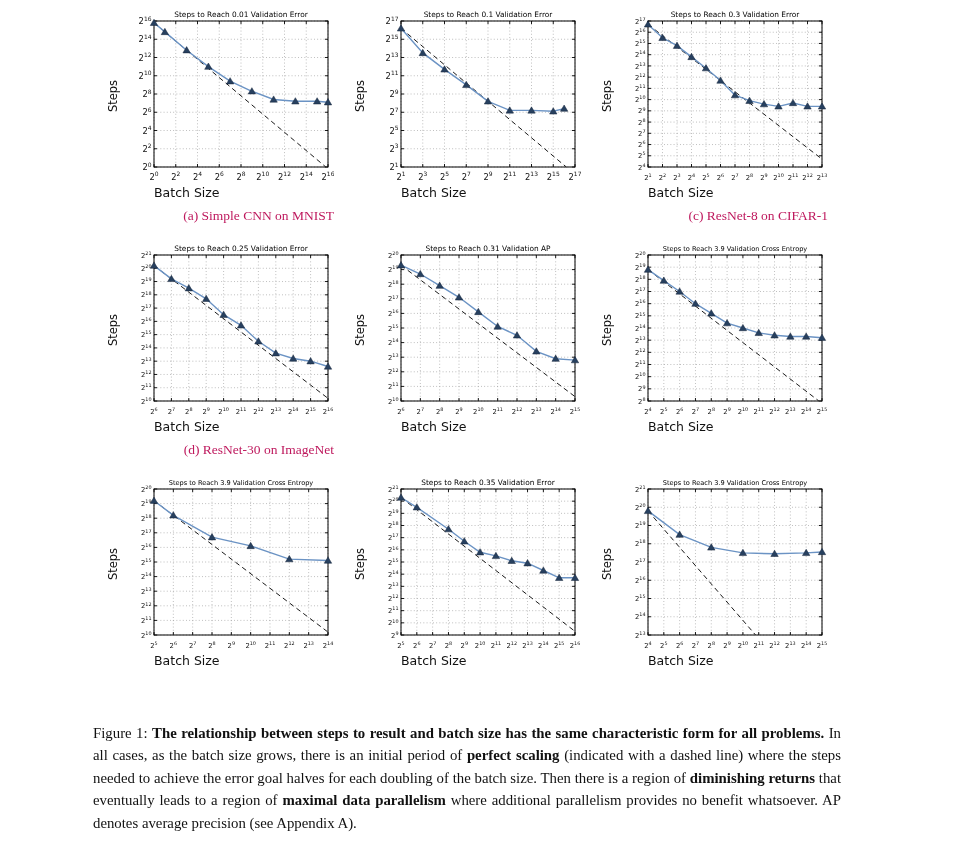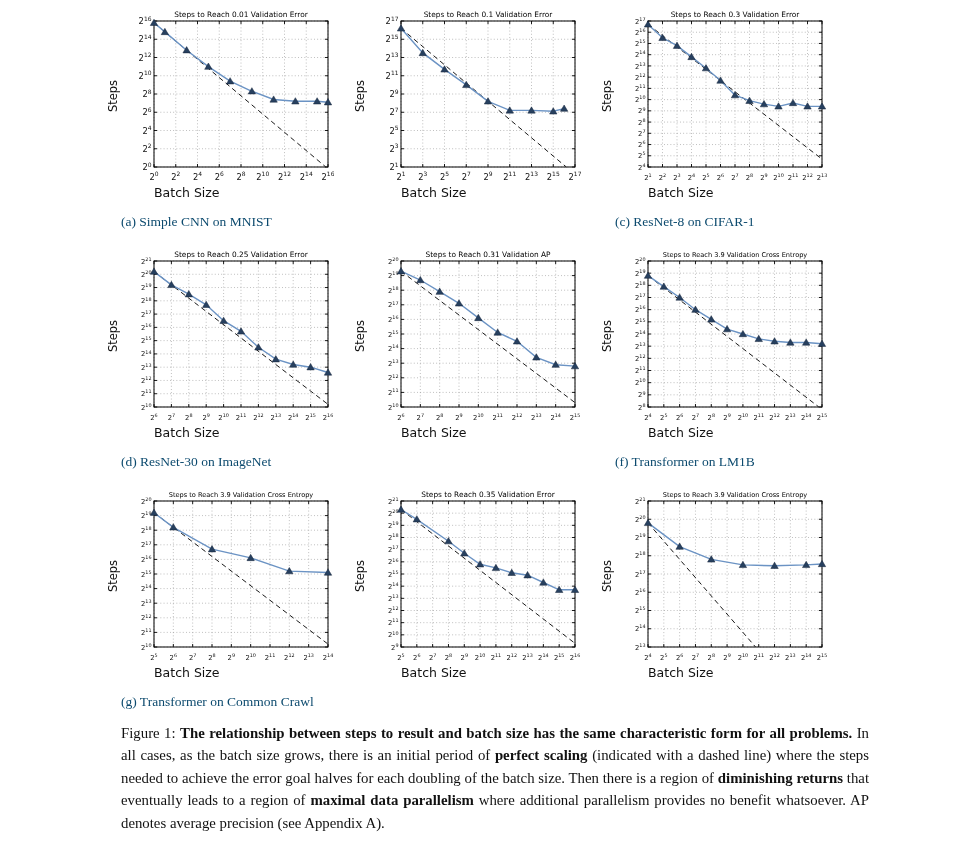--- a/index.html
+++ b/index.html
@@ -3,22 +3,22 @@
 <meta charset="utf-8">
 <style>
   html,body{margin:0;padding:0;background:#fff;}
   body{width:953px;height:860px;position:relative;font-family:"Liberation Serif",serif;color:#111;overflow:hidden;}
   .grid{position:absolute;left:105px;top:8px;width:736px;display:grid;grid-template-columns:repeat(3,1fr);row-gap:18px;column-gap:2px;}
   .cell{width:245px;}
   .plot-row{display:flex;align-items:center;}
   .ylab-wrap{width:16px;height:176px;display:flex;align-items:center;justify-content:center;}
   .ylab{transform:rotate(-90deg);white-space:nowrap;font-family:"DejaVu Sans",sans-serif;font-size:11.5px;color:#111;}
   .xlab{margin-left:49px;width:174px;text-align:left;font-family:"DejaVu Sans",sans-serif;font-size:12.5px;color:#111;margin-top:1px;}
-  .subcap{margin-top:14px;margin-left:16px;width:213px;text-align:left;font-size:13.5px;color:#0c4a6e;}
-  .figcap{position:absolute;left:121px;top:722px;width:748px;font-size:14.8px;line-height:1.52;text-align:justify;color:#111;}
+  .subcap{margin-top:8px;margin-left:16px;width:213px;text-align:right;font-size:13.5px;color:#be185d;}
+  .figcap{position:absolute;left:93px;top:722px;width:748px;font-size:14.8px;line-height:1.52;text-align:justify;color:#111;}
   .figcap b{font-weight:bold;}
   svg text{font-family:"DejaVu Sans",sans-serif;}
 </style>
 </head>
 <body>
 
 <div class="grid" id="figure-grid">
   <div class="cell">
     <div class="plot-row">
       <div class="ylab-wrap">
@@ -696,21 +696,20 @@
           <path d="M127.9090909090909,82.4 L131.6090909090909,88.7 L124.2090909090909,88.7 Z" fill="#27405f" stroke="#16243a" stroke-width="0.5"></path>
           <path d="M143.72727272727272,87.26666666666667 L147.4272727272727,93.56666666666666 L140.02727272727273,93.56666666666666 Z" fill="#27405f" stroke="#16243a" stroke-width="0.5"></path>
           <path d="M159.54545454545456,89.7 L163.24545454545455,96 L155.84545454545457,96 Z" fill="#27405f" stroke="#16243a" stroke-width="0.5"></path>
           <path d="M175.36363636363637,90.91666666666666 L179.06363636363636,97.21666666666665 L171.66363636363639,97.21666666666665 Z" fill="#27405f" stroke="#16243a" stroke-width="0.5"></path>
           <path d="M191.1818181818182,90.91666666666666 L194.88181818181818,97.21666666666665 L187.4818181818182,97.21666666666665 Z" fill="#27405f" stroke="#16243a" stroke-width="0.5"></path>
           <path d="M207,92.13333333333335 L210.7,98.43333333333335 L203.3,98.43333333333335 Z" fill="#27405f" stroke="#16243a" stroke-width="0.5"></path>
           <text x="120" y="9" text-anchor="middle" font-size="6.6" fill="#000">Steps to Reach 3.9 Validation Cross Entropy</text>
         </svg>
     </div>
     <div class="xlab">Batch Size</div>
-    <div class="subcap">(f) Transformer on LM1B</div>
   </div>
 
   <div class="cell">
     <div class="plot-row">
       <div class="ylab-wrap">
         <span class="ylab">Steps</span>
       </div>
       <svg class="chart" width="213" height="176" viewBox="0 0 213 176">
           <line x1="33" y1="13" x2="33" y2="159" stroke="#9a9a9a" stroke-width="0.7" stroke-dasharray="0.9,2.3"></line>
           <line x1="33" y1="159" x2="33" y2="156" stroke="#000000" stroke-width="0.9"></line>
@@ -802,21 +801,20 @@
           <path d="M33,21.08000000000001 L36.7,27.38000000000001 L29.3,27.38000000000001 Z" fill="#27405f" stroke="#16243a" stroke-width="0.5"></path>
           <path d="M52.33333333333333,35.680000000000014 L56.03333333333333,41.98000000000002 L48.633333333333326,41.98000000000002 Z" fill="#27405f" stroke="#16243a" stroke-width="0.5"></path>
           <path d="M91,57.580000000000005 L94.7,63.88000000000001 L87.3,63.88000000000001 Z" fill="#27405f" stroke="#16243a" stroke-width="0.5"></path>
           <path d="M129.66666666666669,66.33999999999997 L133.36666666666667,72.63999999999997 L125.96666666666668,72.63999999999997 Z" fill="#27405f" stroke="#16243a" stroke-width="0.5"></path>
           <path d="M168.33333333333334,79.48000000000002 L172.03333333333333,85.78000000000002 L164.63333333333335,85.78000000000002 Z" fill="#27405f" stroke="#16243a" stroke-width="0.5"></path>
           <path d="M207,80.94000000000001 L210.7,87.24000000000001 L203.3,87.24000000000001 Z" fill="#27405f" stroke="#16243a" stroke-width="0.5"></path>
           <text x="120" y="9" text-anchor="middle" font-size="6.6" fill="#000">Steps to Reach 3.9 Validation Cross Entropy</text>
         </svg>
     </div>
     <div class="xlab">Batch Size</div>
-    <div class="subcap">(g) Transformer on Common Crawl</div>
   </div>
 
   <div class="cell">
     <div class="plot-row">
       <div class="ylab-wrap">
         <span class="ylab">Steps</span>
       </div>
       <svg class="chart" width="213" height="176" viewBox="0 0 213 176">
           <line x1="33" y1="13" x2="33" y2="159" stroke="#9a9a9a" stroke-width="0.7" stroke-dasharray="0.9,2.3"></line>
           <line x1="33" y1="159" x2="33" y2="156" stroke="#000000" stroke-width="0.9"></line>

